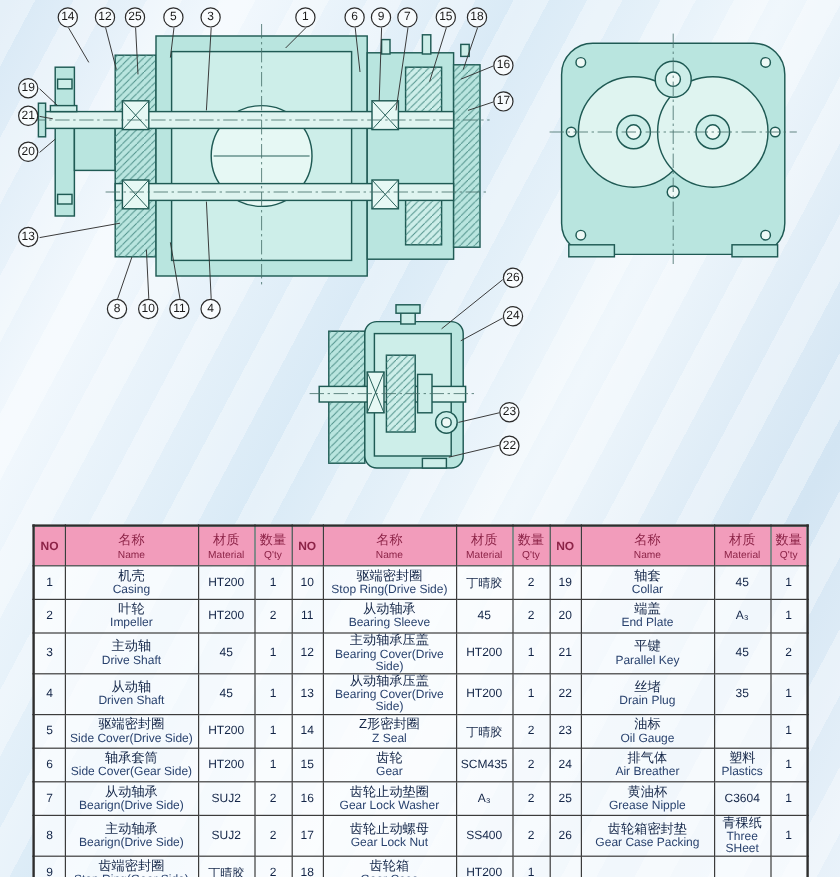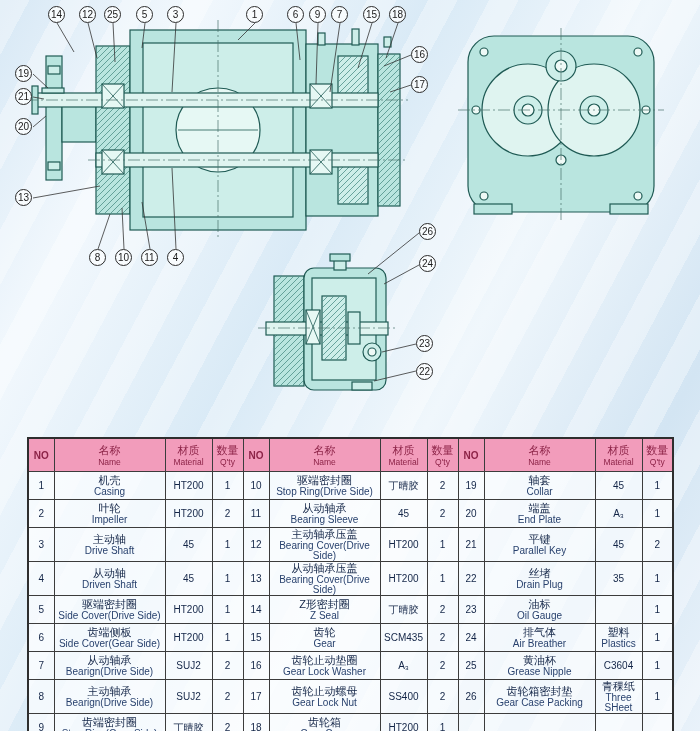--- a/index.html
+++ b/index.html
@@ -346,21 +346,21 @@
           <td class="c-name">
             <div class="cn">油标</div>
             <div class="en">Oil Gauge</div>
           </td>
           <td class="c-mat"></td>
           <td class="c-qty">1</td>
         </tr>
         <tr>
           <td class="c-no">6</td>
           <td class="c-name">
-            <div class="cn">齿端侧板</div>
+            <div class="cn">轴承套筒</div>
             <div class="en">Side Cover(Gear Side)</div>
           </td>
           <td class="c-mat">HT200</td>
           <td class="c-qty">1</td>
           <td class="c-no">15</td>
           <td class="c-name">
             <div class="cn">齿轮</div>
             <div class="en">Gear</div>
           </td>
           <td class="c-mat">SCM435</td>

